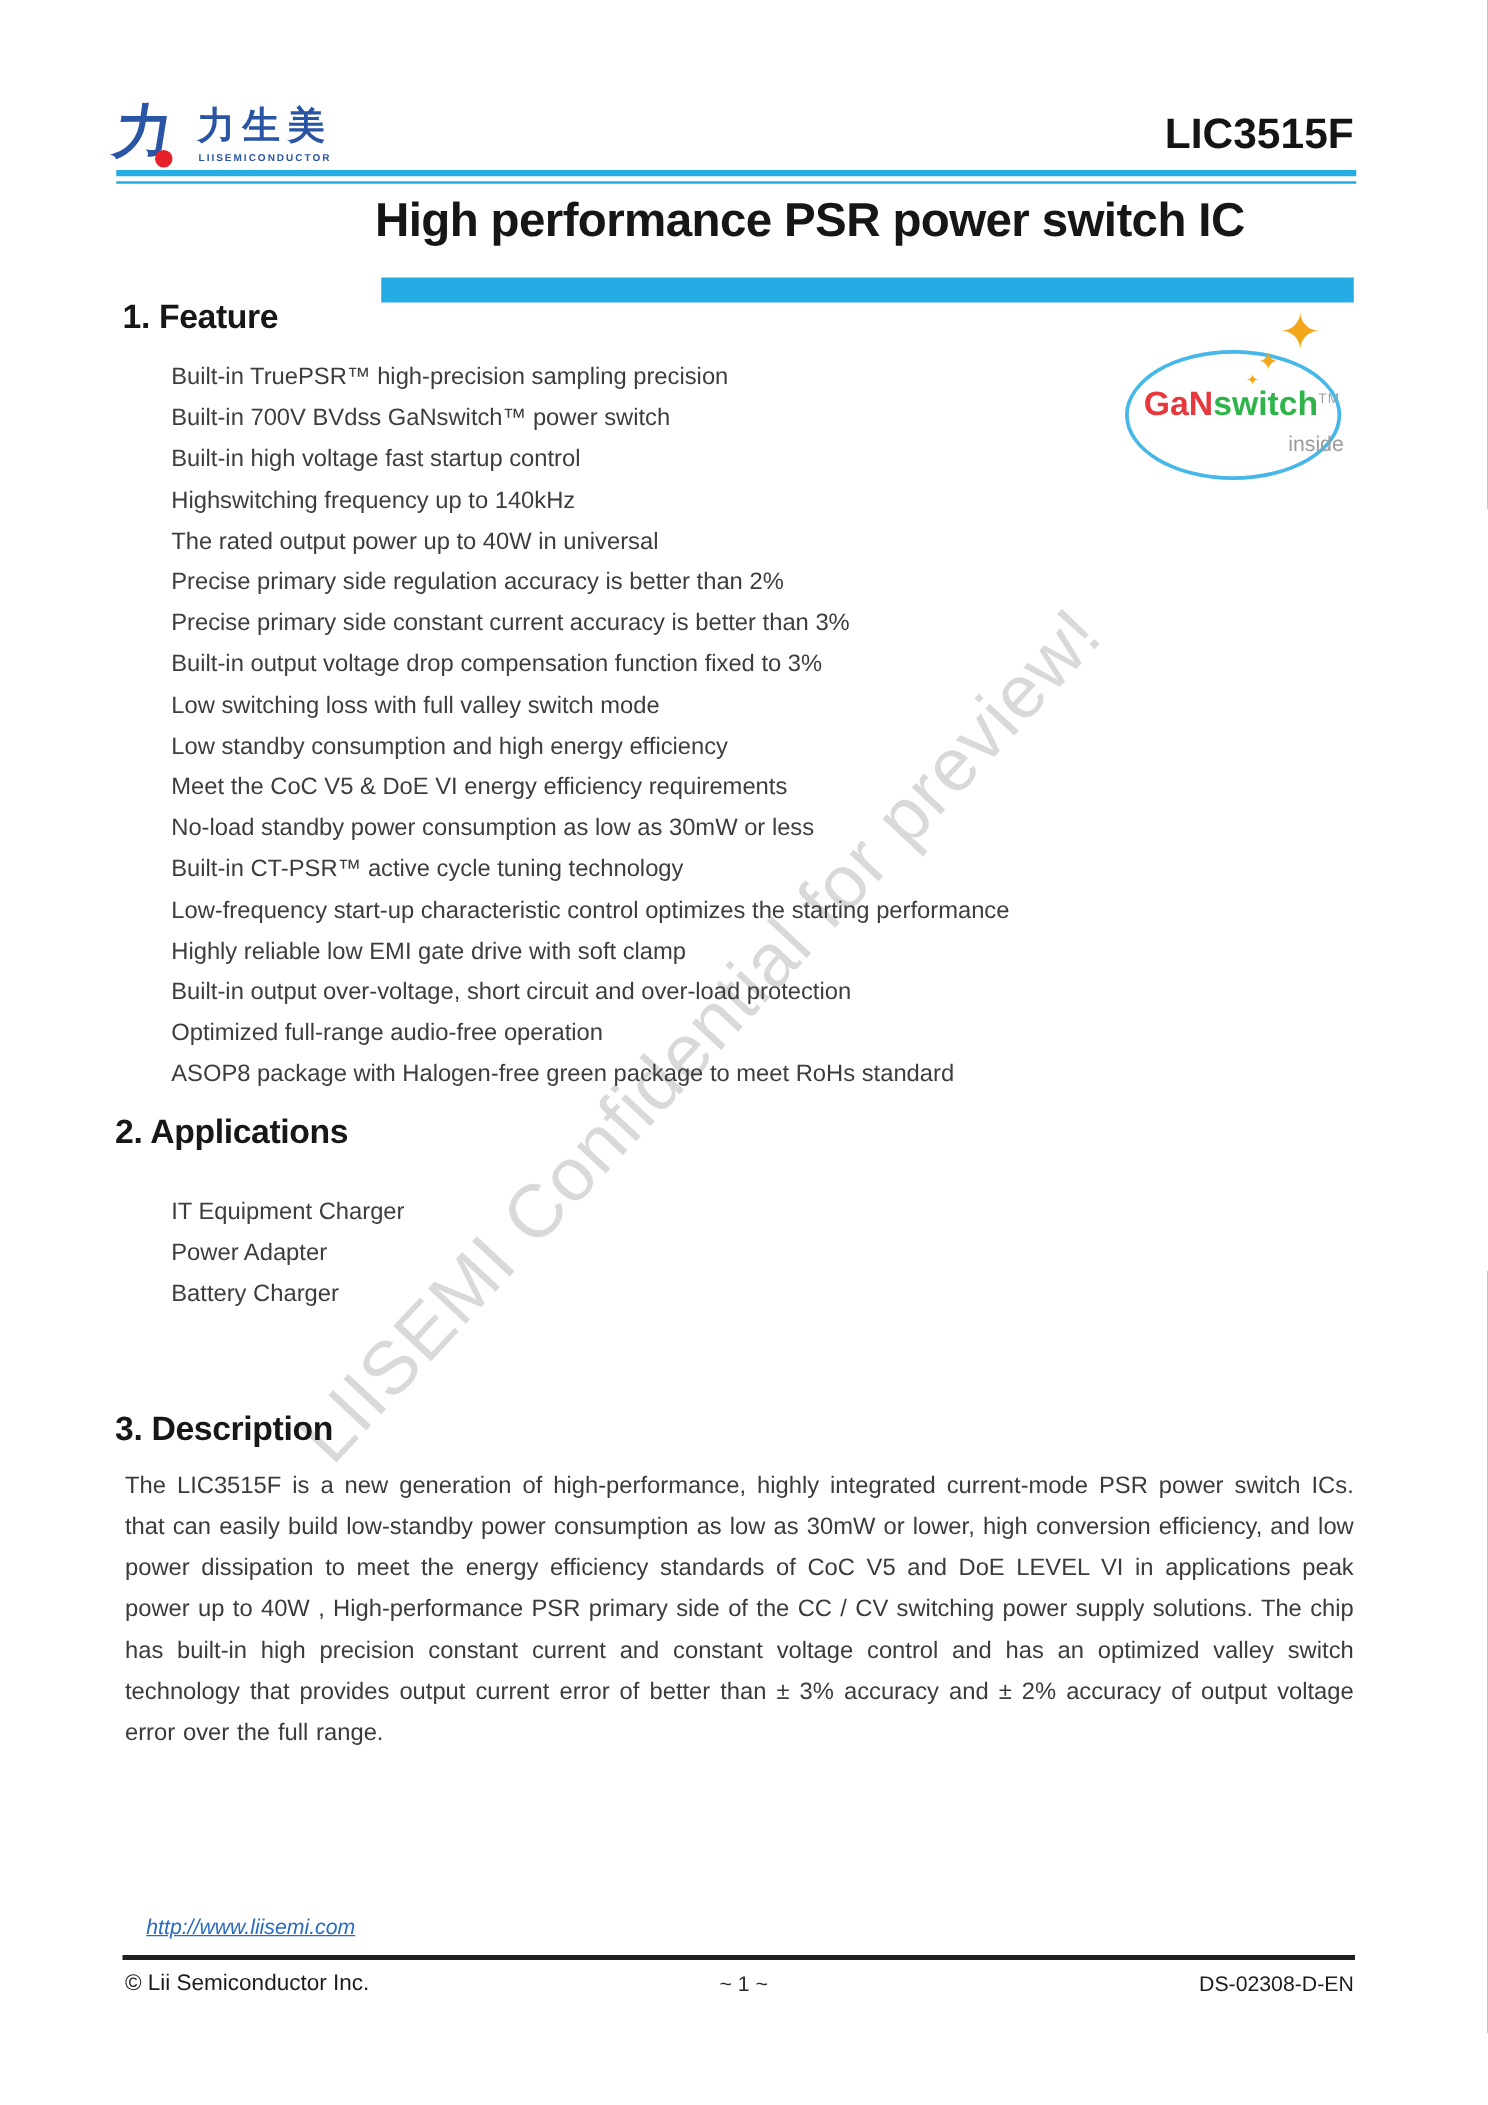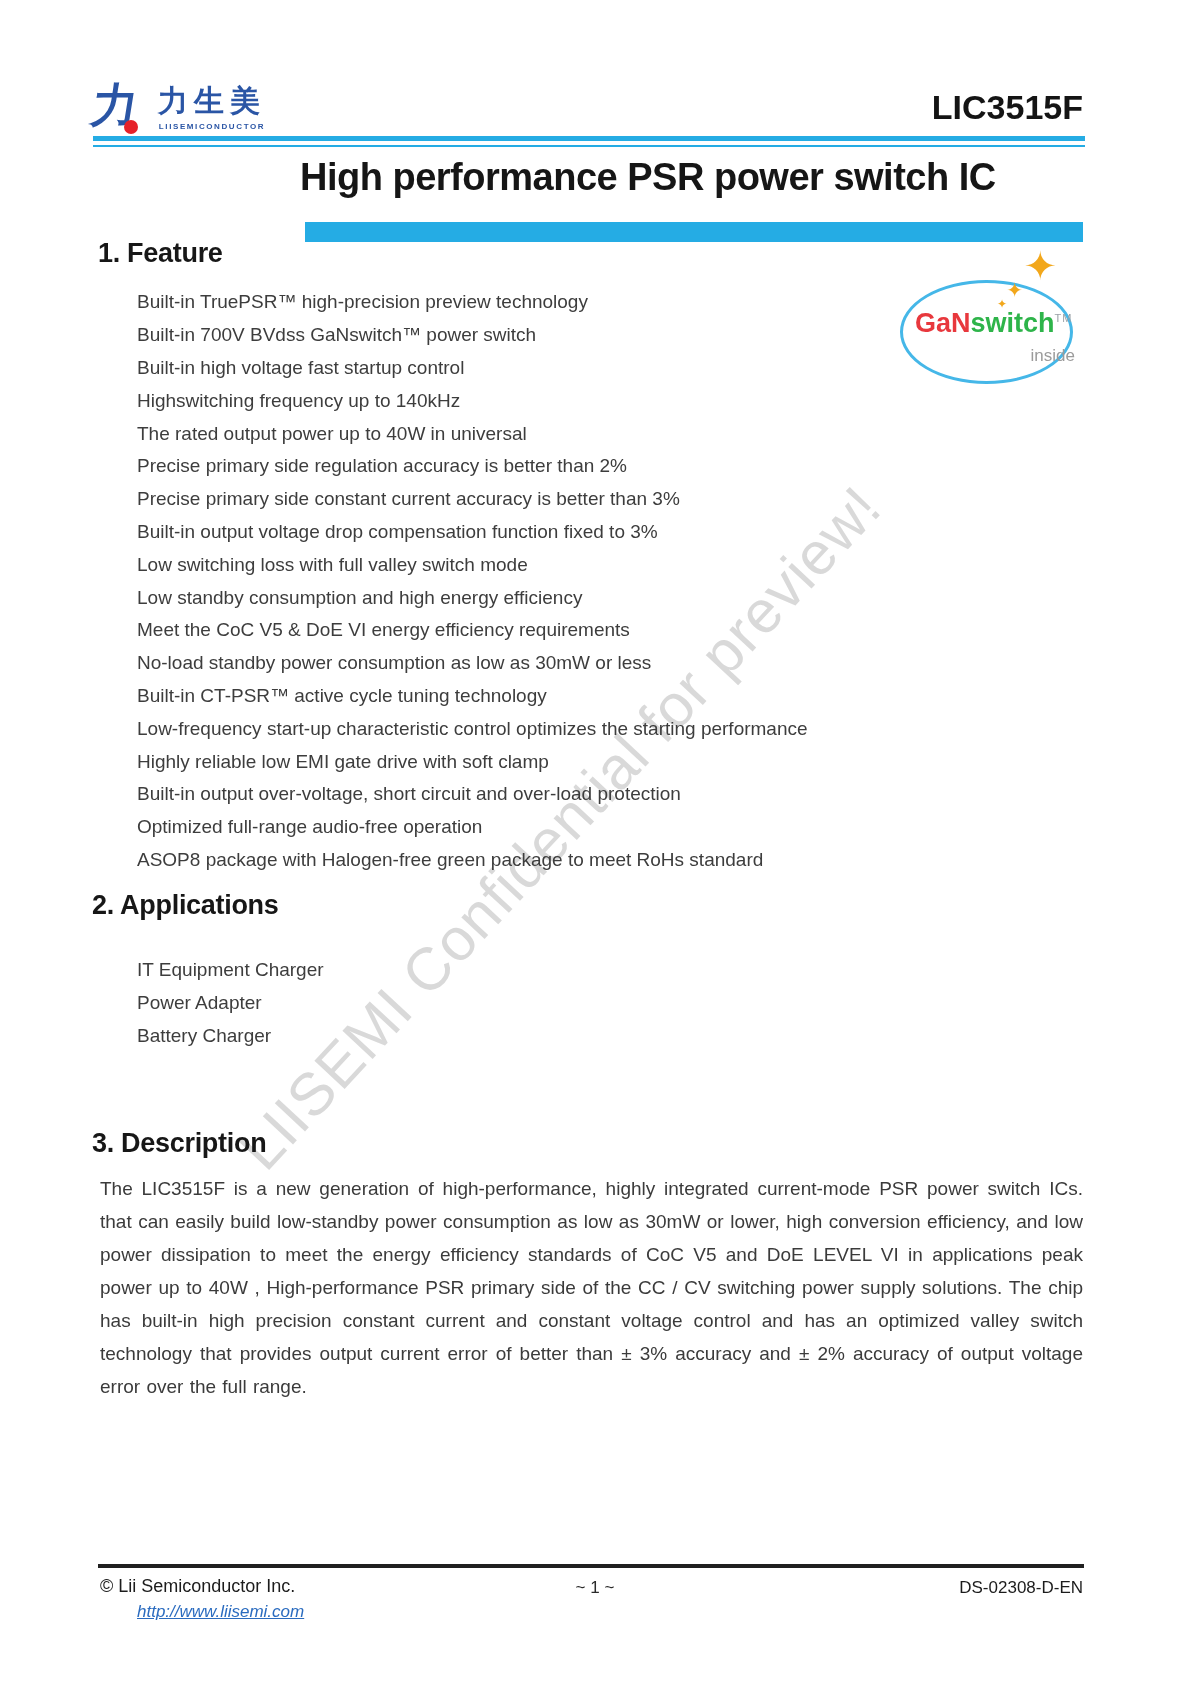--- a/index.html
+++ b/index.html
@@ -111,22 +111,22 @@
   .gan-green { color: #2eb44a; }
   .gan-tm { font-size: 11px; color: #9aa0a6; vertical-align: super; font-weight: 400; letter-spacing: 1px; }
   .gan-inside { position: absolute; right: 10px; top: 100px; font-size: 17px; color: #9b9b9b; }
 
   
   .footer-rule { top: 1564px; left: 98px; right: 106px; height: 4px; background: #202020; }
   .footer-copy { left: 100px; top: 1576px; font-size: 18px; color: #1c1c1c; }
   .footer-page { left: 0; right: 0; top: 1578px; text-align: center; font-size: 17px; color: #2a2a2a; }
   .footer-doc  { right: 107px; top: 1578px; font-size: 17px; color: #1c1c1c; }
   .footer-link {
-    left: 117px; top: 1602px; font-size: 17px; font-style: italic;
-    color: #2a6bbf; text-decoration: underline; cursor: pointer; margin-left: 20px;
+    left: 117px; top: 1532px; font-size: 17px; font-style: italic;
+    color: #2a6bbf; text-decoration: underline; cursor: pointer;
   }
 </style>
 </head>
 <body>
 
 <div class="page">
 
   <div class="watermark">LIISEMI Confidential for preview!</div>
 
   <div class="layer logo">
@@ -150,21 +150,21 @@
     <div class="gan-oval"></div>
     <span class="spark spark-1">✦</span>
     <span class="spark spark-2">✦</span>
     <span class="spark spark-3">✦</span>
     <div class="gan-text"><span class="gan-red">GaN</span><span class="gan-green">switch</span><span class="gan-tm">TM</span></div>
     <div class="gan-inside">inside</div>
   </div>
 
   <div class="layer section-heading h-feature">1. Feature</div>
   <div class="layer feature-list">
-    <div class="li">Built-in TruePSR™ high-precision preview technology</div>
+    <div class="li">Built-in TruePSR™ high-precision sampling precision</div>
     <div class="li">Built-in 700V BVdss GaNswitch™ power switch</div>
     <div class="li">Built-in high voltage fast startup control</div>
     <div class="li">Highswitching frequency up to 140kHz</div>
     <div class="li">The rated output power up to 40W in universal</div>
     <div class="li">Precise primary side regulation accuracy is better than 2%</div>
     <div class="li">Precise primary side constant current accuracy is better than 3%</div>
     <div class="li">Built-in output voltage drop compensation function fixed to 3%</div>
     <div class="li">Low switching loss with full valley switch mode</div>
     <div class="li">Low standby consumption and high energy efficiency</div>
     <div class="li">Meet the CoC V5 &amp; DoE VI energy efficiency requirements</div>

